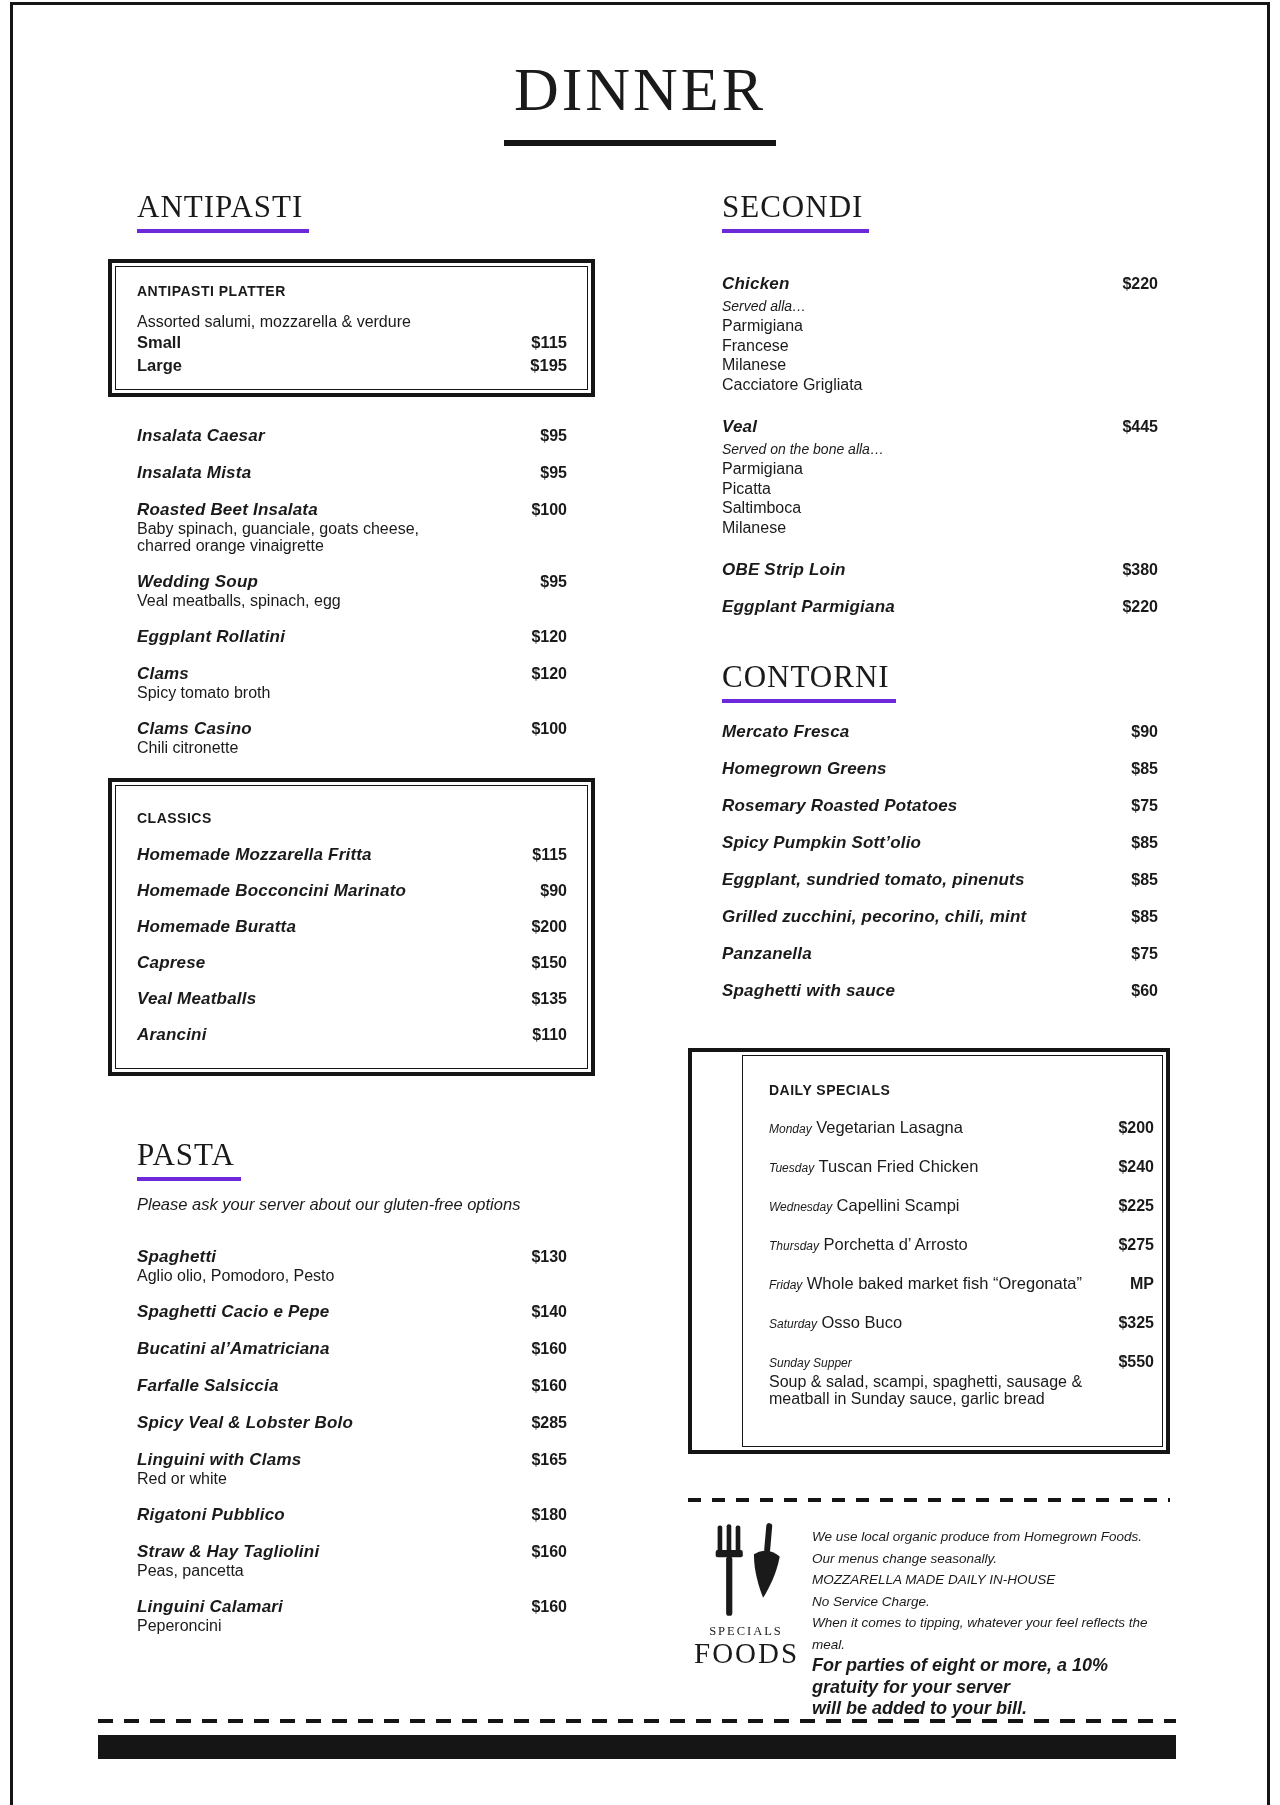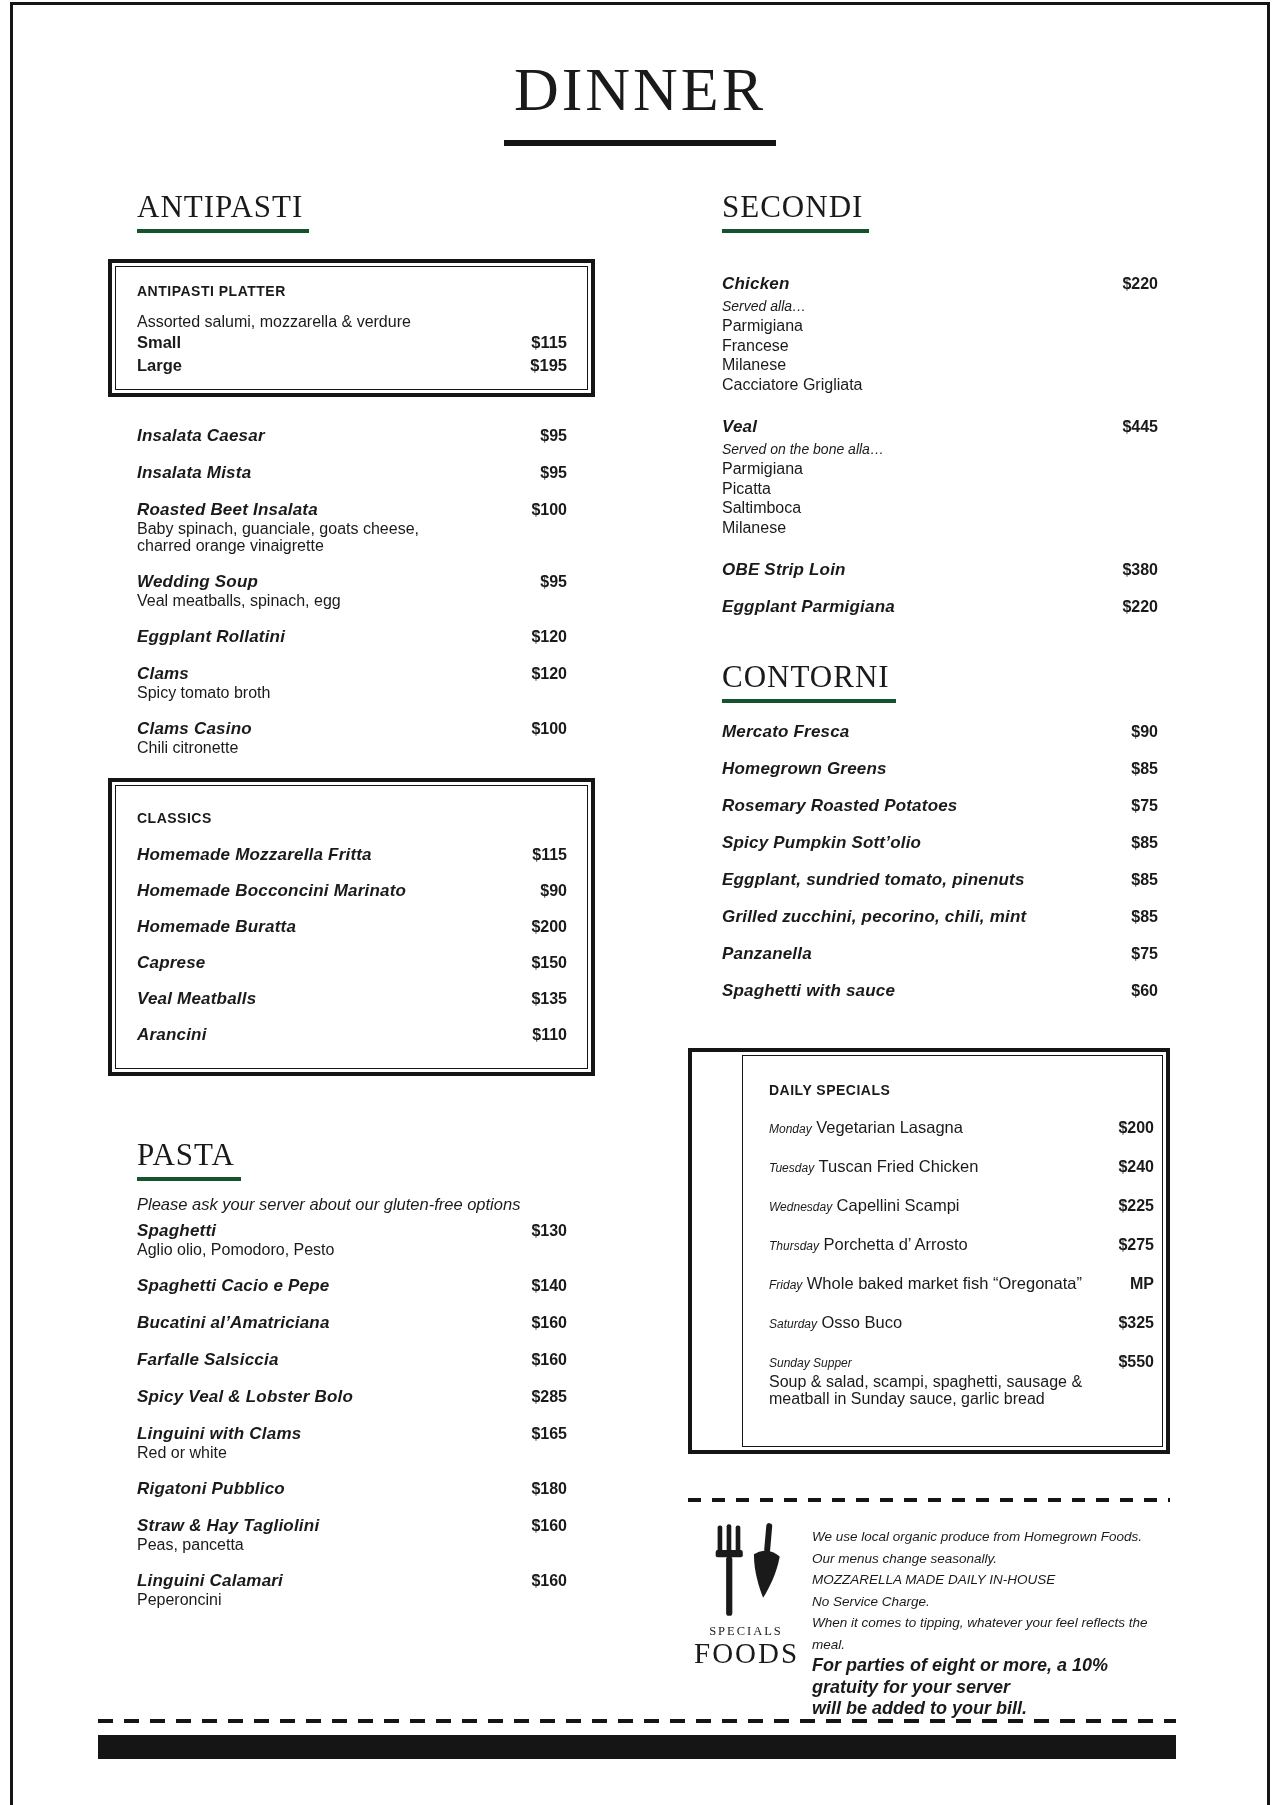--- a/index.html
+++ b/index.html
@@ -18,21 +18,21 @@
     font-size:62px; line-height:62px; letter-spacing:3px; font-weight:400;
     padding:0 10px 20px 10px; border-bottom:6px solid #151515;
   }
   .col-l { position:absolute; left:108px; top:190px; width:487px; }
   .col-r { position:absolute; left:688px; top:190px; width:482px; }
   .head-wrap { margin:0 0 0 29px; }
   .col-r .head-wrap { margin-left:34px; }
   .sec-head {
     display:inline-block; margin:0; font-family:"Liberation Serif","DejaVu Serif",serif;
     font-size:31px; line-height:34px; letter-spacing:1px; font-weight:400;
-    border-bottom:4px solid #14532d; padding:0 6px 5px 0;
+    border-bottom:4px solid #6d28d9; padding:0 6px 5px 0;
   }
   
   .box { border:4px solid #151515; padding:3px; }
   .box-inner { border:1px solid #151515; }
   .box-head { font-size:14px; font-weight:bold; letter-spacing:0.5px; }
   .platter { margin-top:26px; }
   .platter .box-inner { padding:16px 20px 12px 21px; }
   .platter .bdesc { font-size:16px; line-height:19px; margin-top:13px; }
   .platter .brow { display:flex; justify-content:space-between; align-items:baseline;
                    font-weight:bold; font-size:16.5px; line-height:23px; }
@@ -40,21 +40,21 @@
   .classics .box-inner { padding:24px 20px 6px 21px; }
   .classics .bitems { margin-top:20px; }
   .classics .bitem { margin-bottom:18px; }
   .daily { margin-top:48px; }
   .daily .box-inner { padding:26px 8px 20px 26px;margin-left:47px; }
   .daily .ds-items { margin-top:20px; }
   
   .items { margin-top:30px; }
   .items-r { margin-top:42px; }
   .items-c { margin-top:20px; }
-  .items-p { margin-top:8px; }
+  .items-p { margin-top:34px; }
   .item { margin:0 28px 19px 29px; }
   .col-r .item { margin:0 12px 19px 34px; }
   .item.big { margin-bottom:24px; }
   .row { display:flex; justify-content:space-between; align-items:baseline; }
   .iname { font-style:italic; font-weight:bold; font-size:17px; line-height:18px; letter-spacing:0.2px; }
   .iprice { font-weight:bold; font-size:16px; line-height:18px; margin-left:12px; white-space:nowrap; }
   .idesc { font-size:16px; line-height:17px; white-space:pre-line; margin-top:1px; }
   .inote { font-style:italic; font-size:14px; line-height:19px; margin-top:4px; }
   .ivariants { font-size:16px; line-height:19.5px; white-space:pre-line; }
   .note { font-style:italic; font-size:16.5px; line-height:19px; margin:14px 0 0 29px; }

